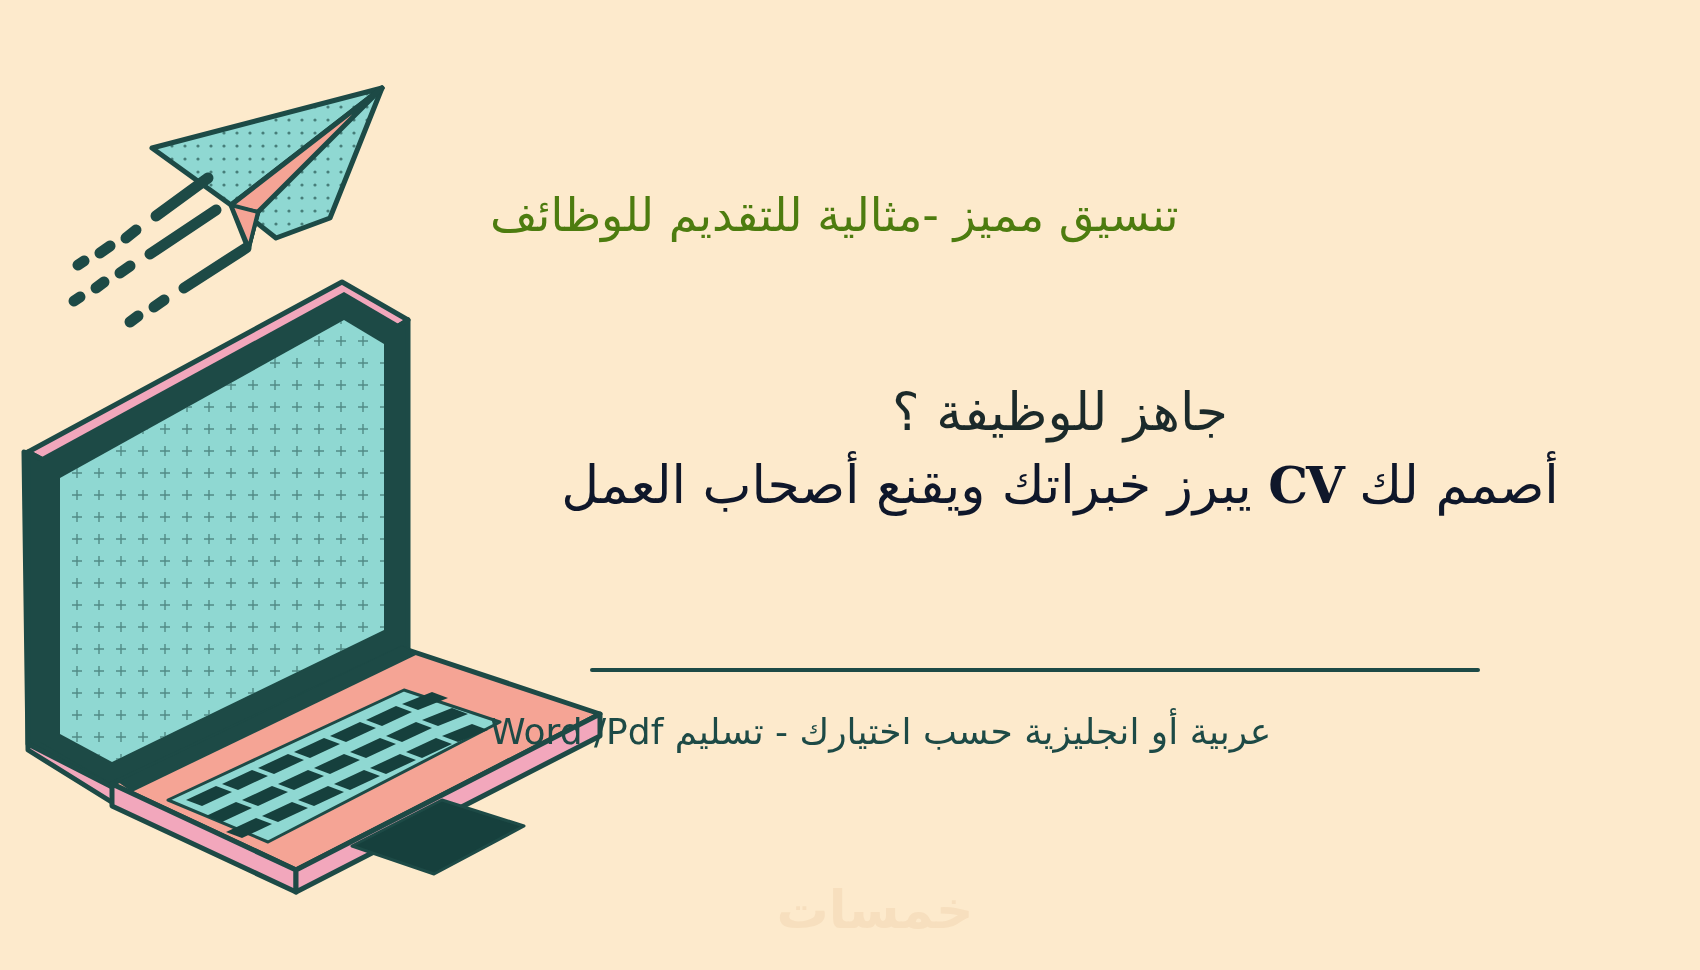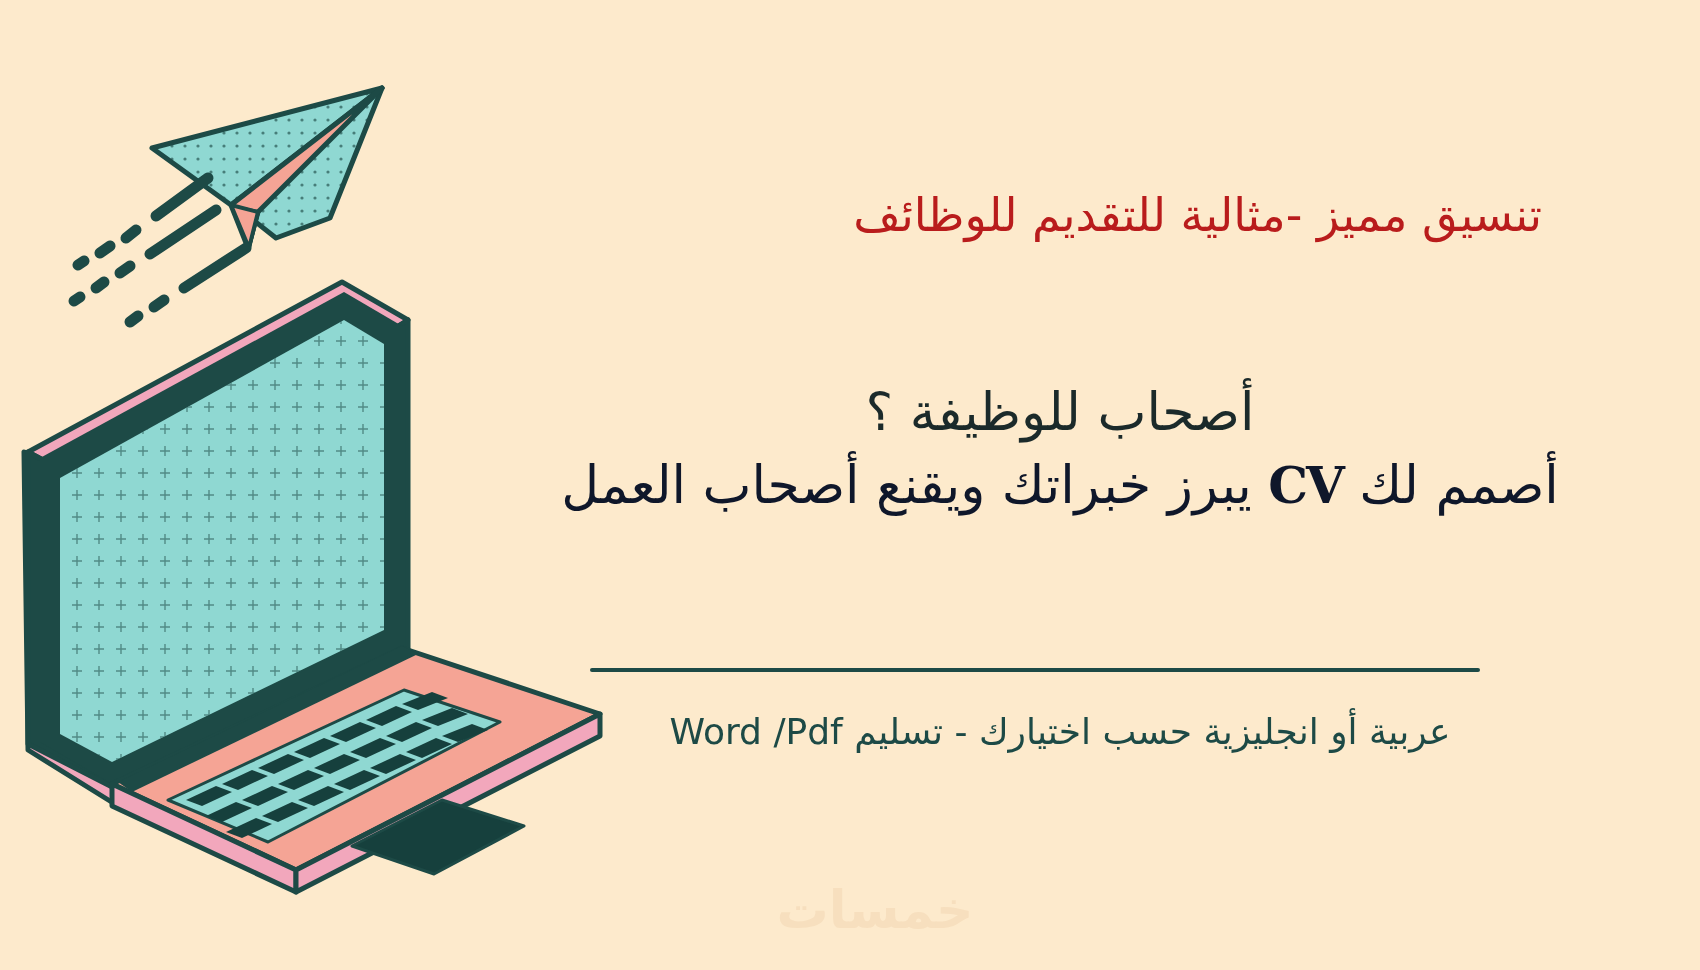--- a/index.html
+++ b/index.html
@@ -44,26 +44,26 @@
     height: 970px;
     text-align: center;
     direction: rtl;
   }
 
   .tagline {
     position: absolute;
     top: 188px;
     right: 88px;
     left: 0;
-    color: #b91c1c;
+    color: #4d7c0f;
     font-size: 46px;
     font-weight: 400;
     letter-spacing: 0px;
     line-height: 1.2;
-    text-align: right;
+    text-align: left;
     white-space: nowrap;
   }
 
   .headline-block {
     position: absolute;
     top: 380px;
     right: 0;
     left: 0;
     text-align: center;
   }
@@ -103,21 +103,21 @@
 
   .subline {
     position: absolute;
     top: 708px;
     right: 0;
     left: 0;
     color: #1D4A46;
     font-size: 36px;
     font-weight: 400;
     line-height: 1.35;
-    text-align: center;
+    text-align: left;
     white-space: nowrap;
   }
 
   
   .watermark {
     position: absolute;
     left: 730px;
     top: 880px;
     width: 290px;
     text-align: center;
@@ -233,21 +233,21 @@
         <polygon points="352,846 442,800 524,826 434,874" fill="#16403D" stroke="#1D4A46" stroke-width="3" stroke-linejoin="round"></polygon>
       </g>
     </svg>
   </div>
 
   <div id="text-column">
 
     <div class="tagline">تنسيق مميز -مثالية للتقديم للوظائف</div>
 
     <div class="headline-block">
-      <div class="headline-line1">أصحاب للوظيفة ؟</div>
+      <div class="headline-line1">جاهز للوظيفة ؟</div>
       <div class="headline-line2"><span>أصمم لك </span><span class="cv-badge">CV</span><span> يبرز خبراتك ويقنع أصحاب العمل</span></div>
     </div>
 
     <div class="divider"></div>
 
     <div class="subline">عربية أو انجليزية حسب اختيارك - تسليم Word /Pdf</div>
   </div>
 
   <div class="watermark">خمسات</div>
 

